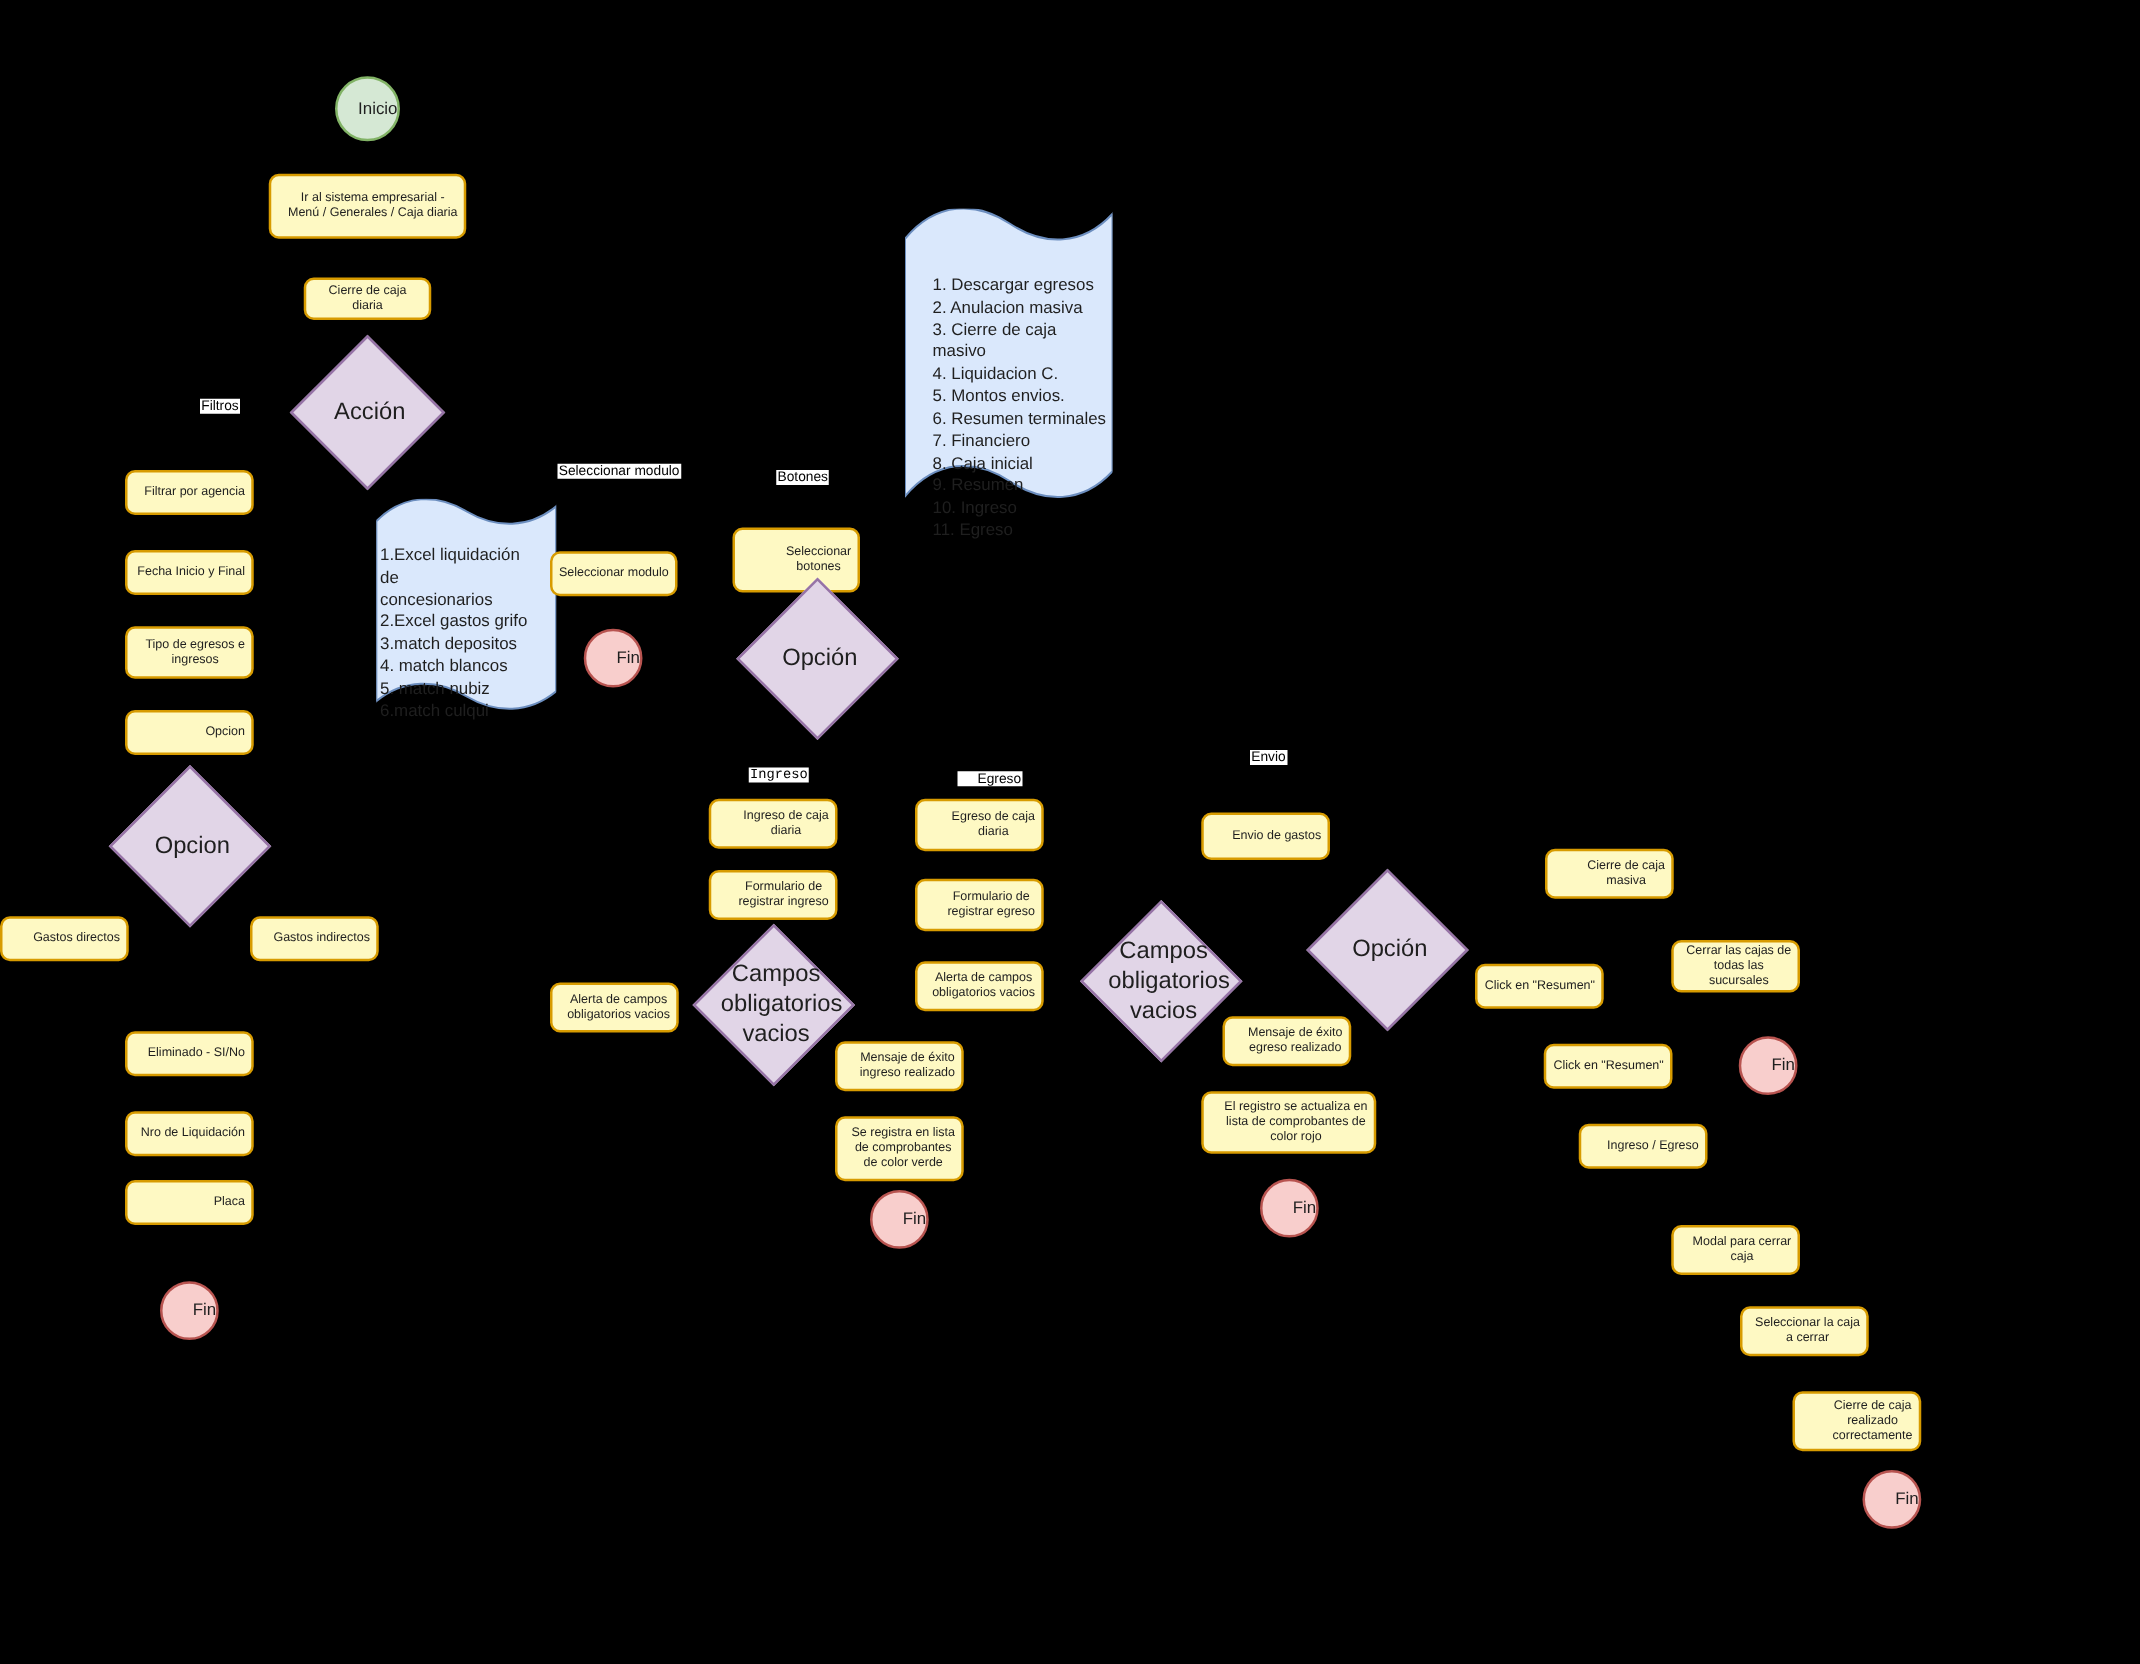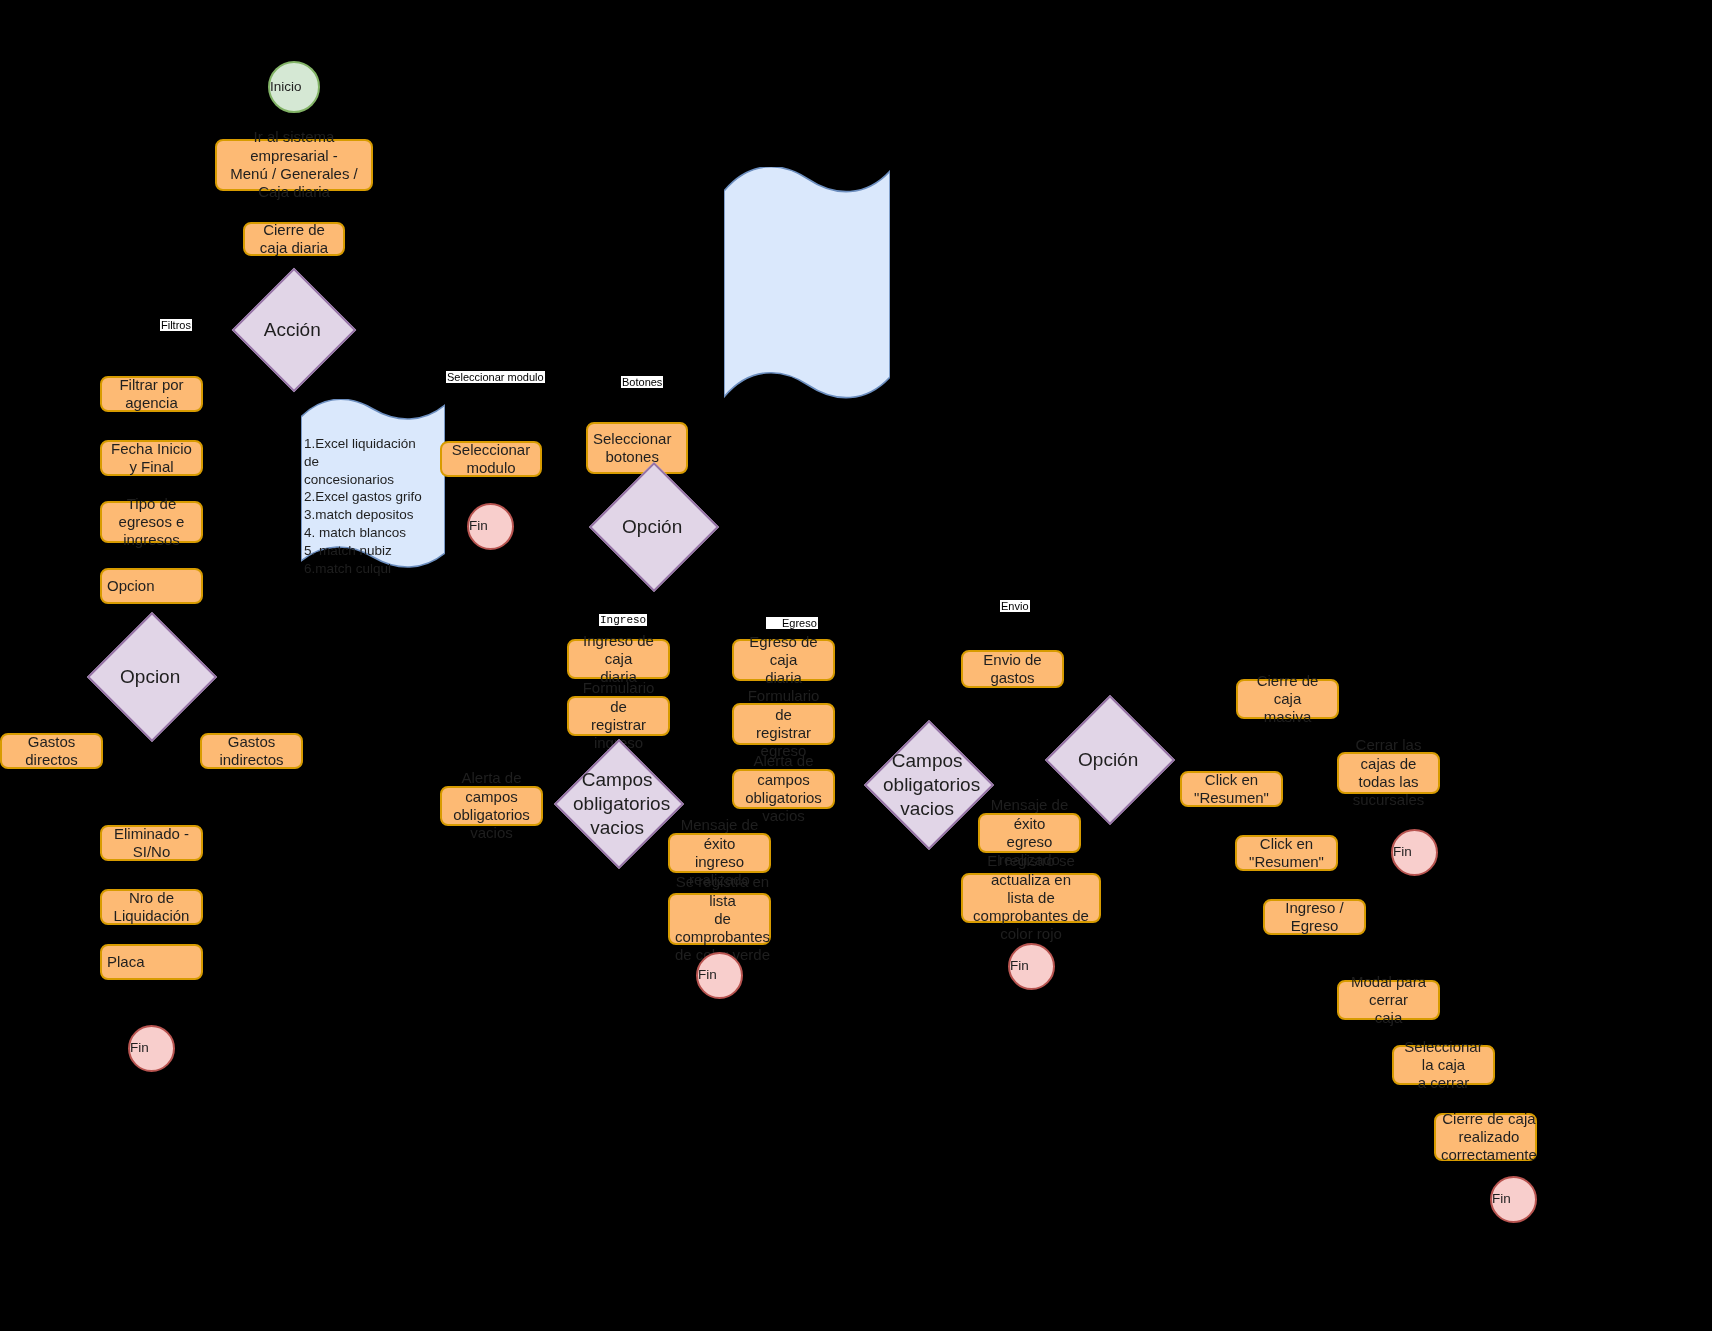--- a/index.html
+++ b/index.html
@@ -19,31 +19,31 @@
     left: 0; top: 0;
     width: 1712px;
     height: 1331px;
   }
   
   .node {
     position: absolute;
     box-sizing: border-box;
     display: flex;
     align-items: center;
-    justify-content: flex-start;
+    justify-content: flex-end;
     text-align: center;
     color: #1f1f1f;
     line-height: 1.22;
   }
   
   .proc {
-    background: #fdba74;
+    background: #fef9c3;
     border: 2px solid #d79b00;
     border-radius: 8px;
-    font-size: 15px;
+    font-size: 10px;
     padding: 12px 5px;
   }
   
   .diamond {
     background: transparent;
     font-size: 19px;
   }
   .diamond .dshape {
     position: absolute;
     left: 0; top: 0;
@@ -203,20 +203,31 @@
   </div>
 
   <div class="node term end" style="left:467px; top:503px; width:47px; height:47px;">
     <span>Fin</span>
   </div>
 
   <div class="docshape" style="left:724px; top:167px; width:166px; height:235px;">
     <svg viewBox="0 0 166 235" preserveAspectRatio="none">
       <path d="M0,24 C25,-6 57,-6 84,12 C111,30 142,30 166,4 L166,210 C142,236 111,236 84,218 C57,200 25,200 0,230 Z" fill="#dae8fc" stroke="#6c8ebf" stroke-width="1.6"></path>
     </svg>
+    <div class="doctext" style="left:22px; top:52px; width:140px;">1. Descargar egresos
+2. Anulacion masiva
+3. Cierre de caja masivo
+4. Liquidacion C.
+5. Montos envios.
+6. Resumen terminales
+7. Financiero
+8. Caja inicial
+9. Resumen
+10. Ingreso
+11. Egreso</div>
   </div>
 
   <div class="edgelabel" style="left:621px; top:376px;">
     <span>Botones</span>
   </div>
 
   <div class="node proc" style="left:586px; top:422px; width:102px; height:52px; white-space:pre-line;">
     <span>Seleccionar
 botones</span>
   </div>

